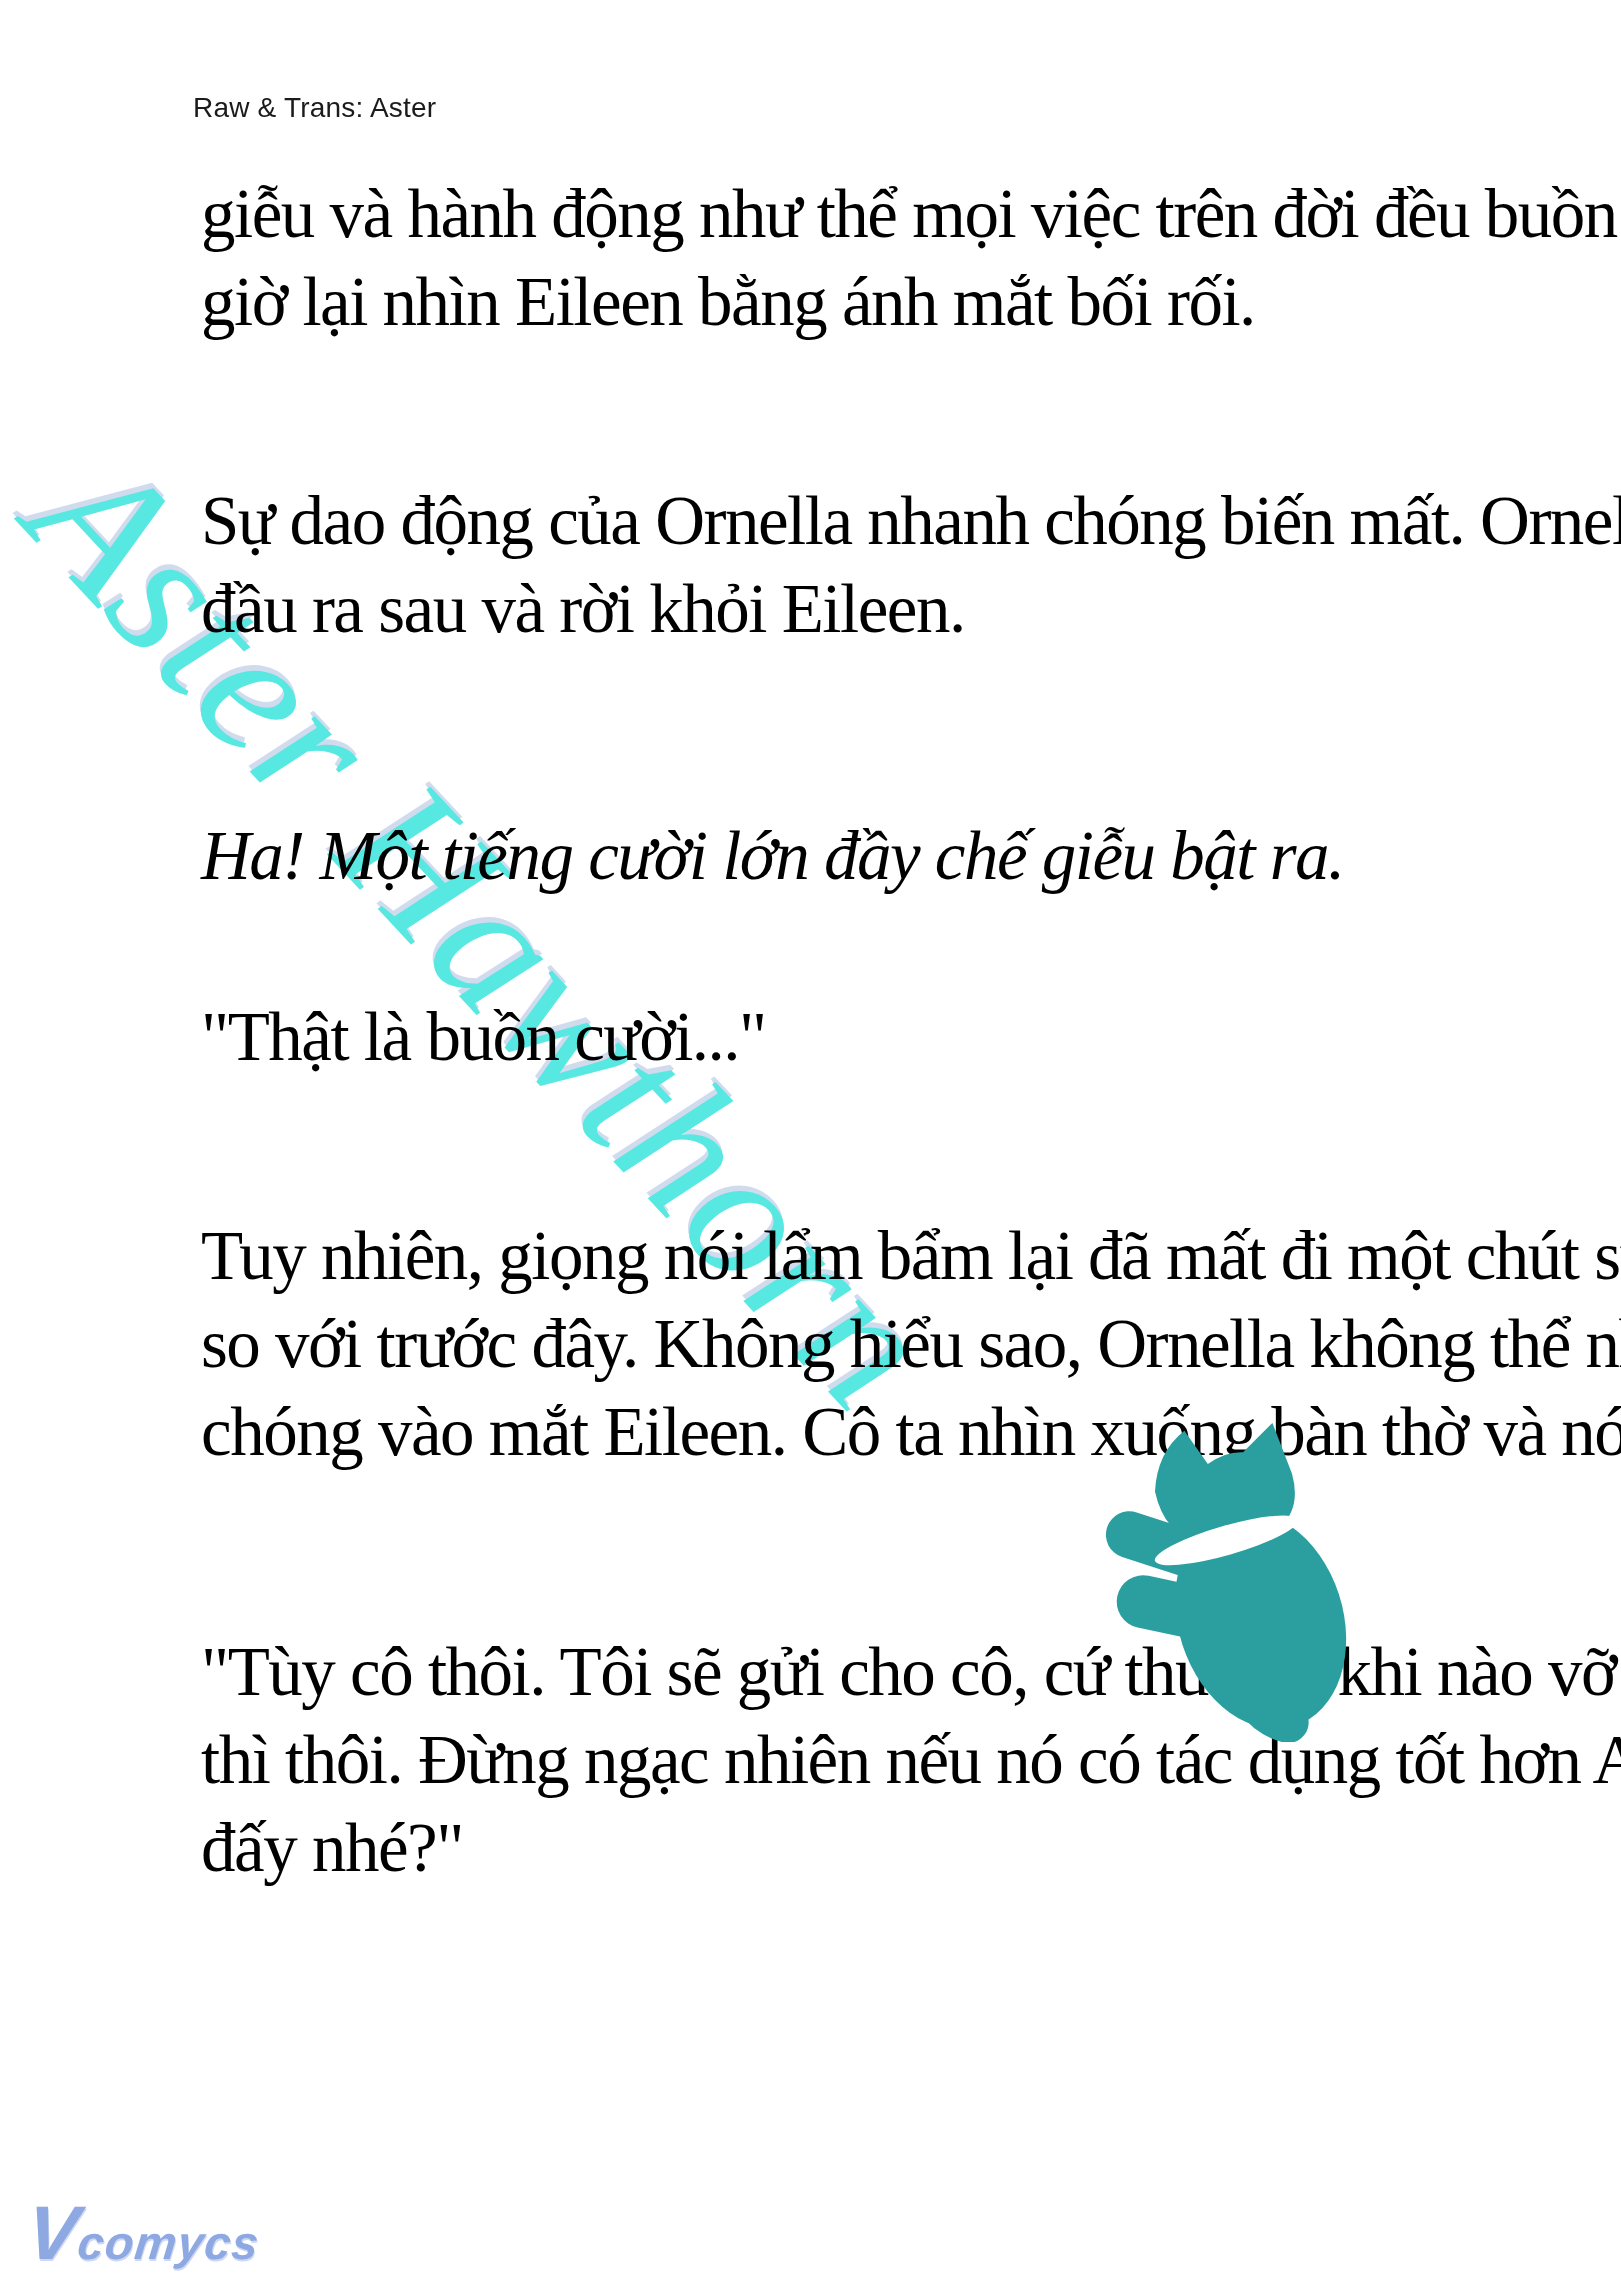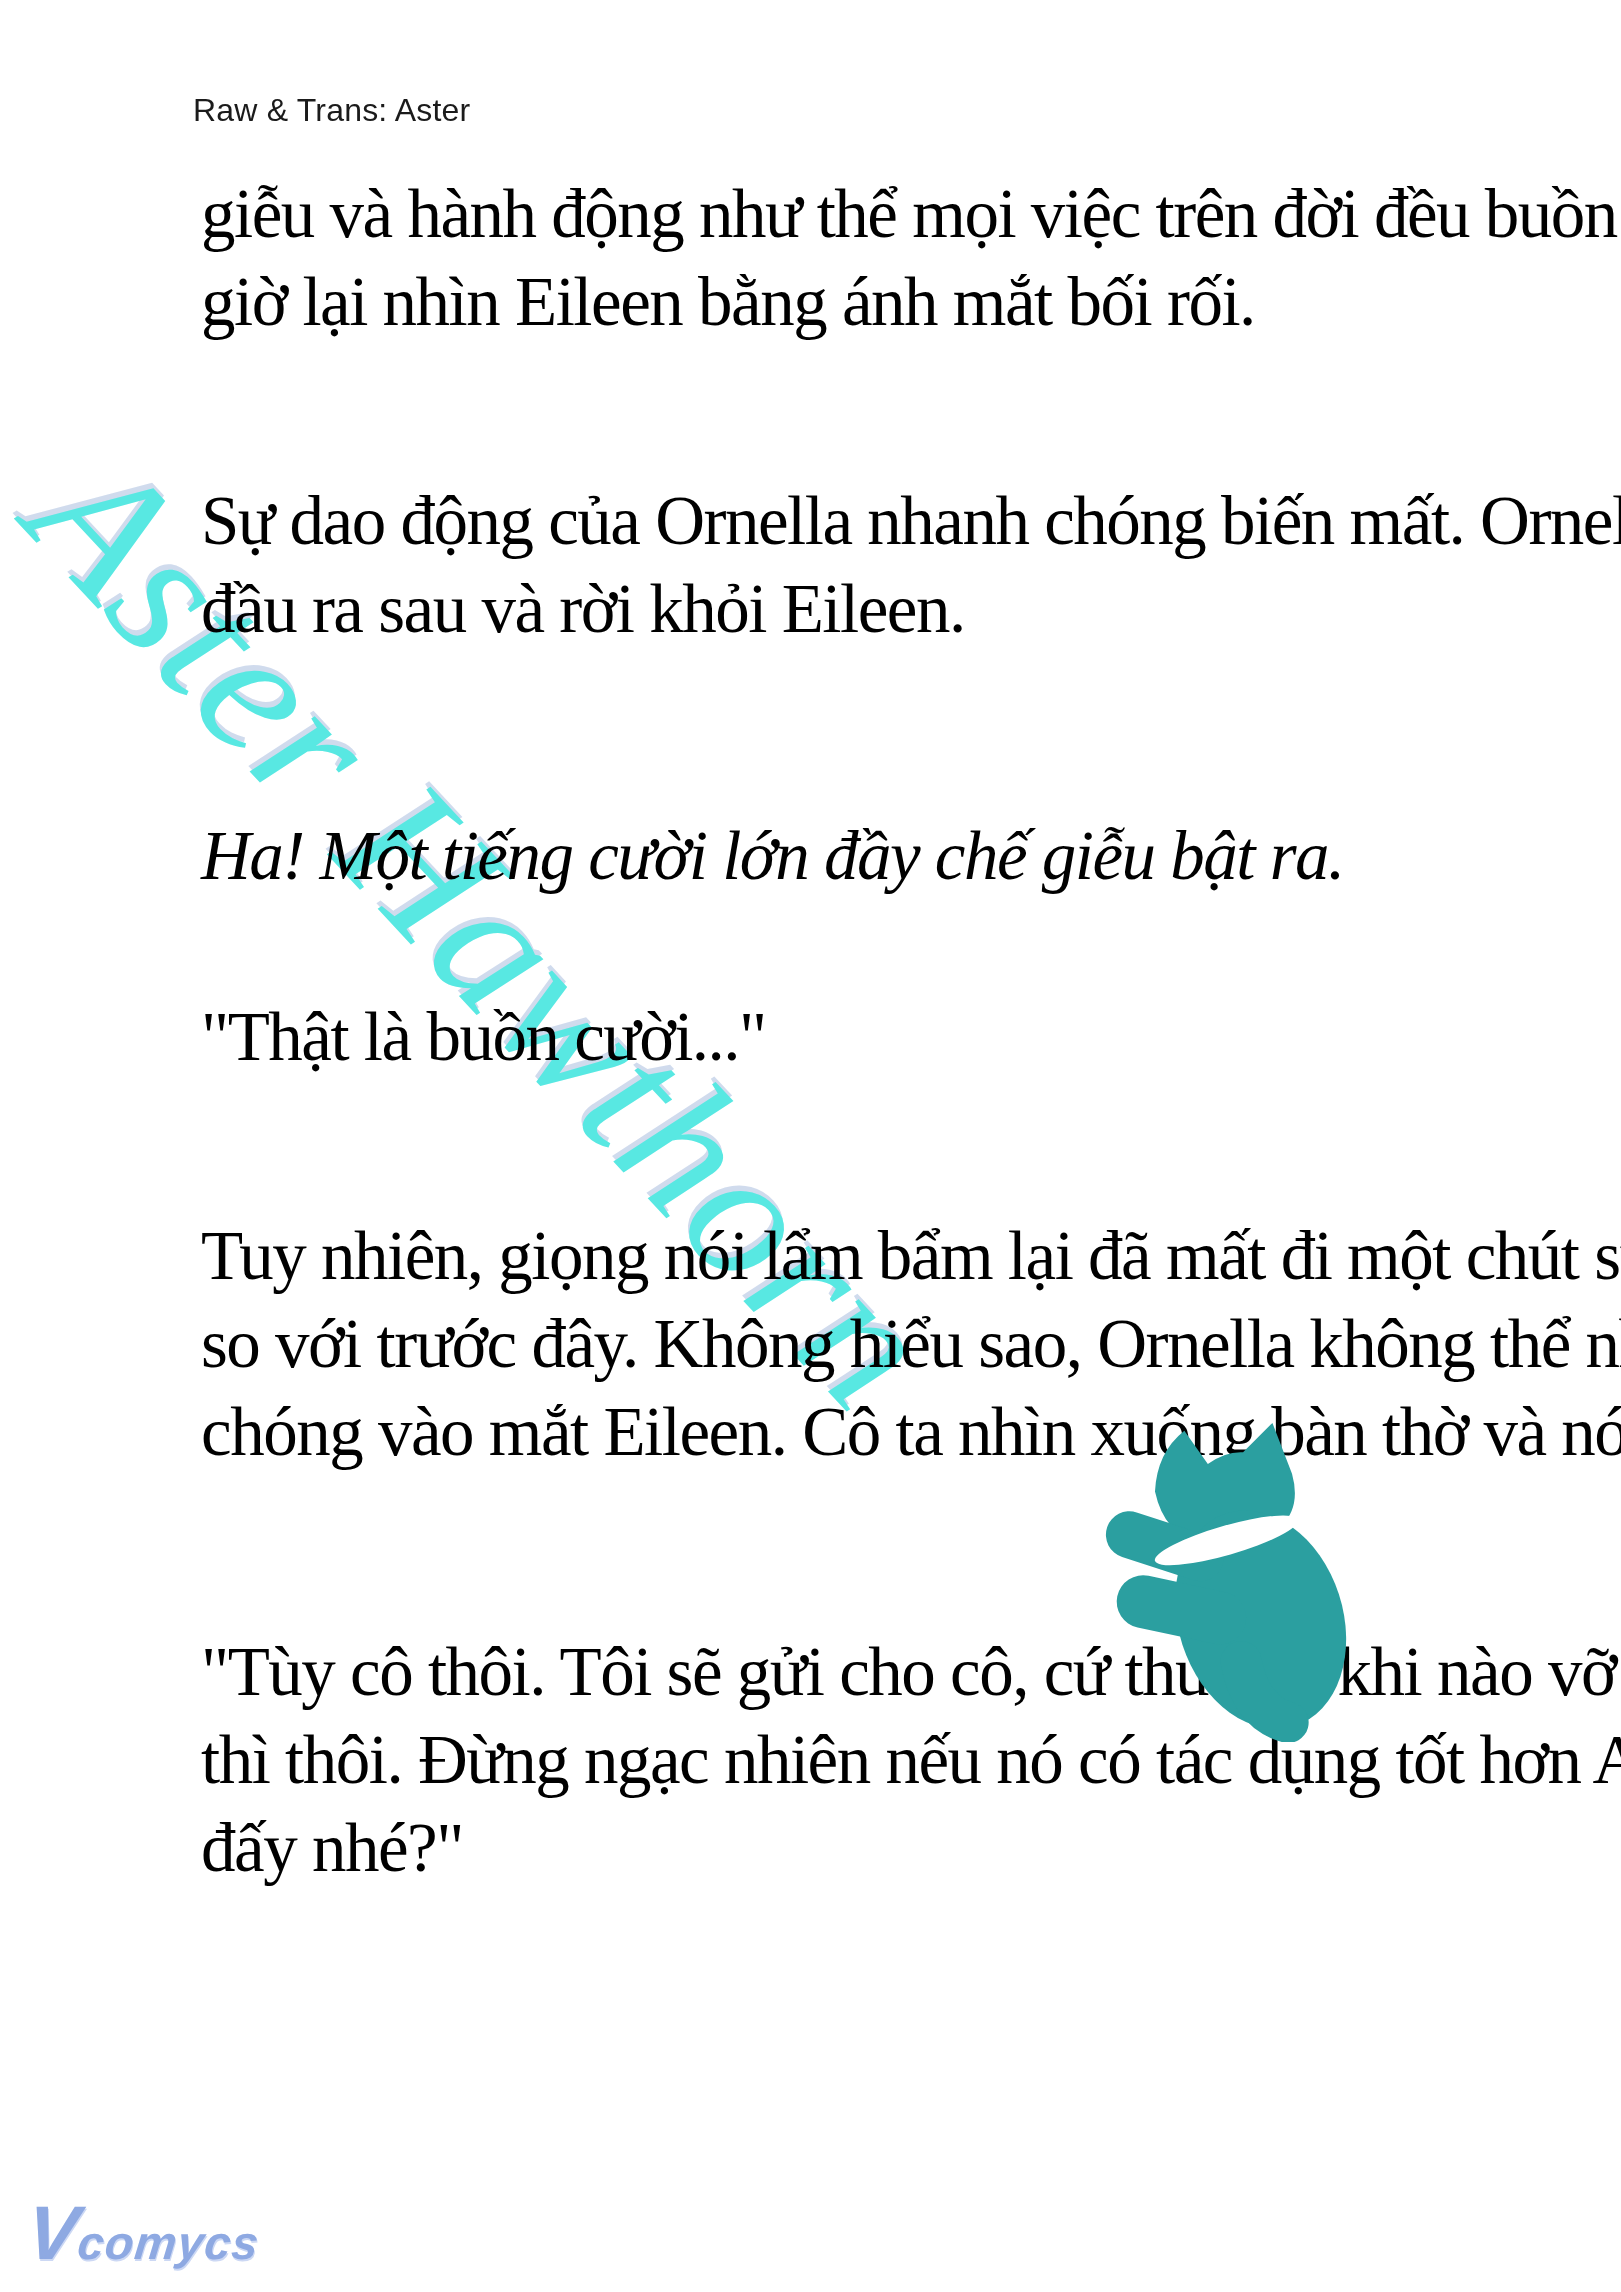--- a/index.html
+++ b/index.html
@@ -7,21 +7,21 @@
     position:relative;
     width:1621px;height:2293px;
     background:#ffffff;
     overflow:hidden;
     font-family:"Liberation Serif", serif;
     color:#000;
   }
   .header{
     position:absolute;left:193px;top:92px;
     font-family:"Liberation Sans", sans-serif;
-    font-size:32px;color:#1b1b1b;letter-spacing:0.2px;
+    font-size:28px;color:#1b1b1b;letter-spacing:0.2px;
   }
   .watermark{
     position:absolute;left:145px;top:410px;
     transform:rotate(47deg);
     transform-origin:0 0;
     font-family:"Liberation Serif", serif;
     font-style:italic;
     font-size:186px;
     letter-spacing:2px;
     color:#58e8e2;

